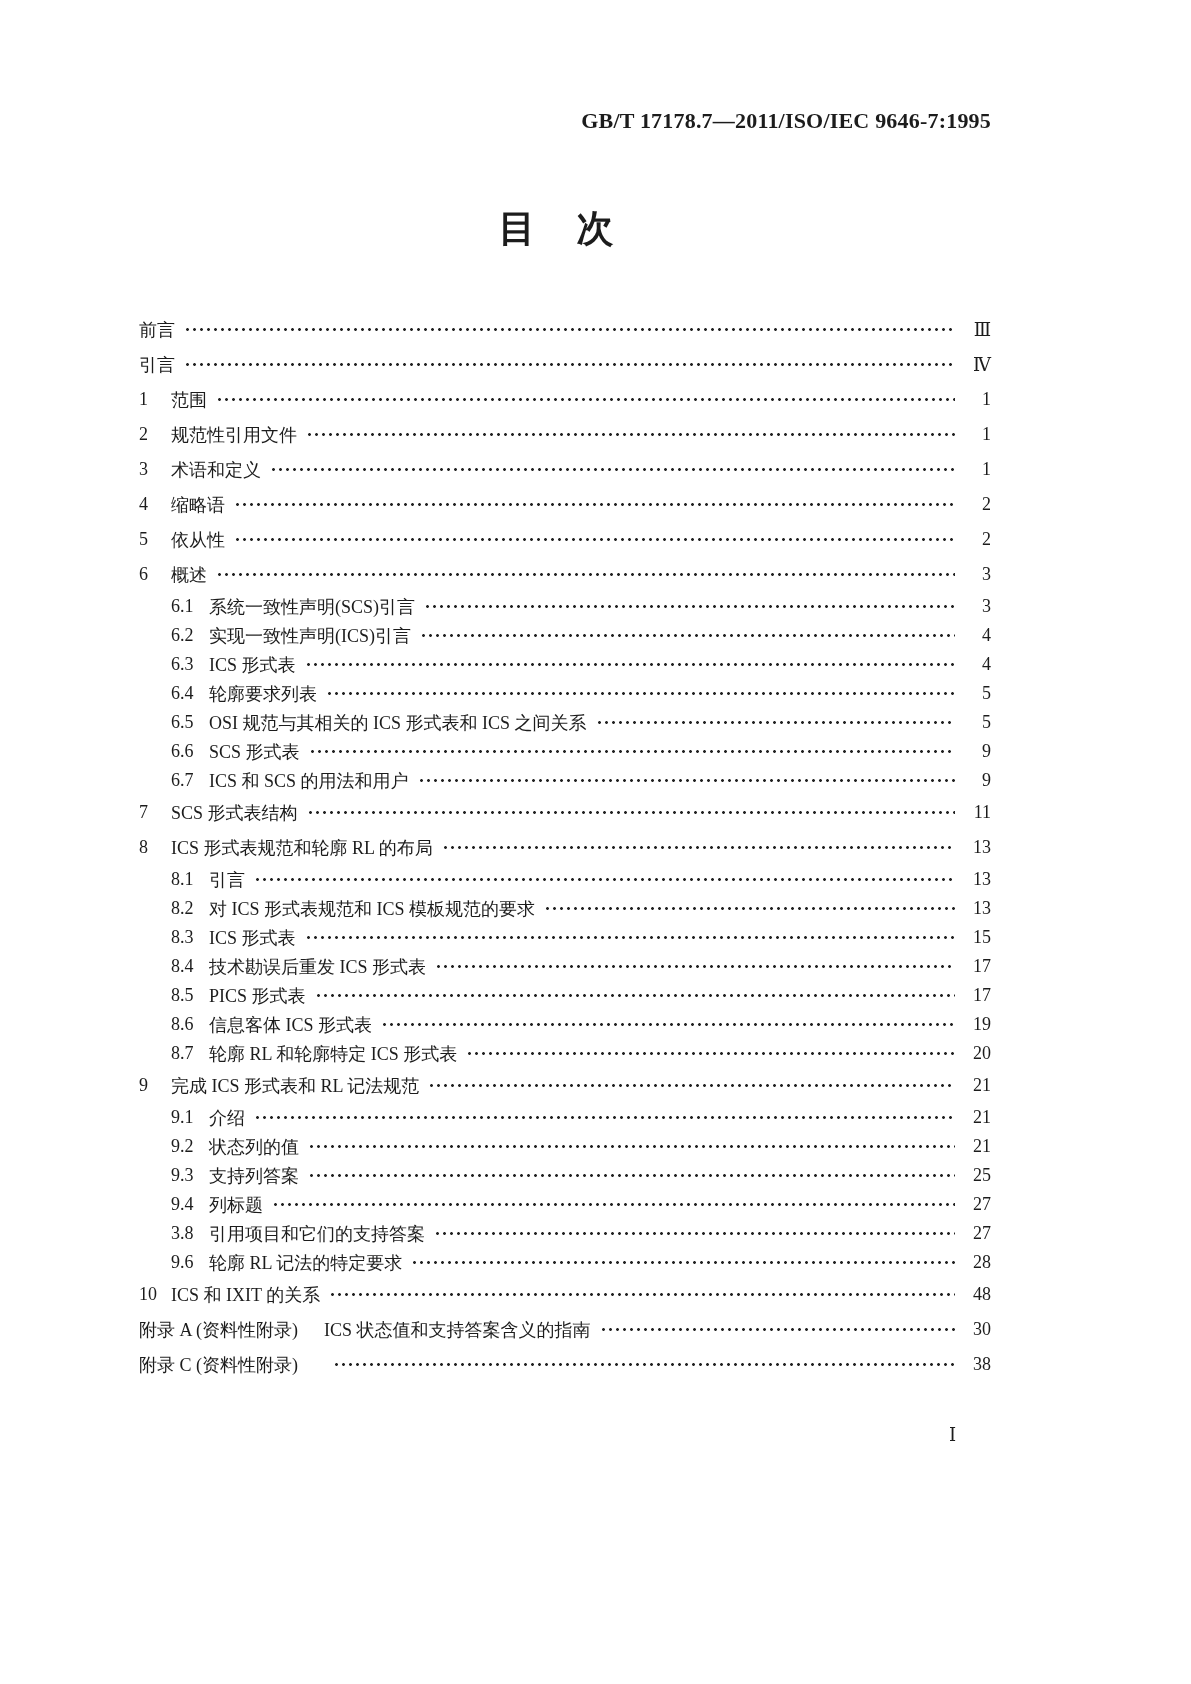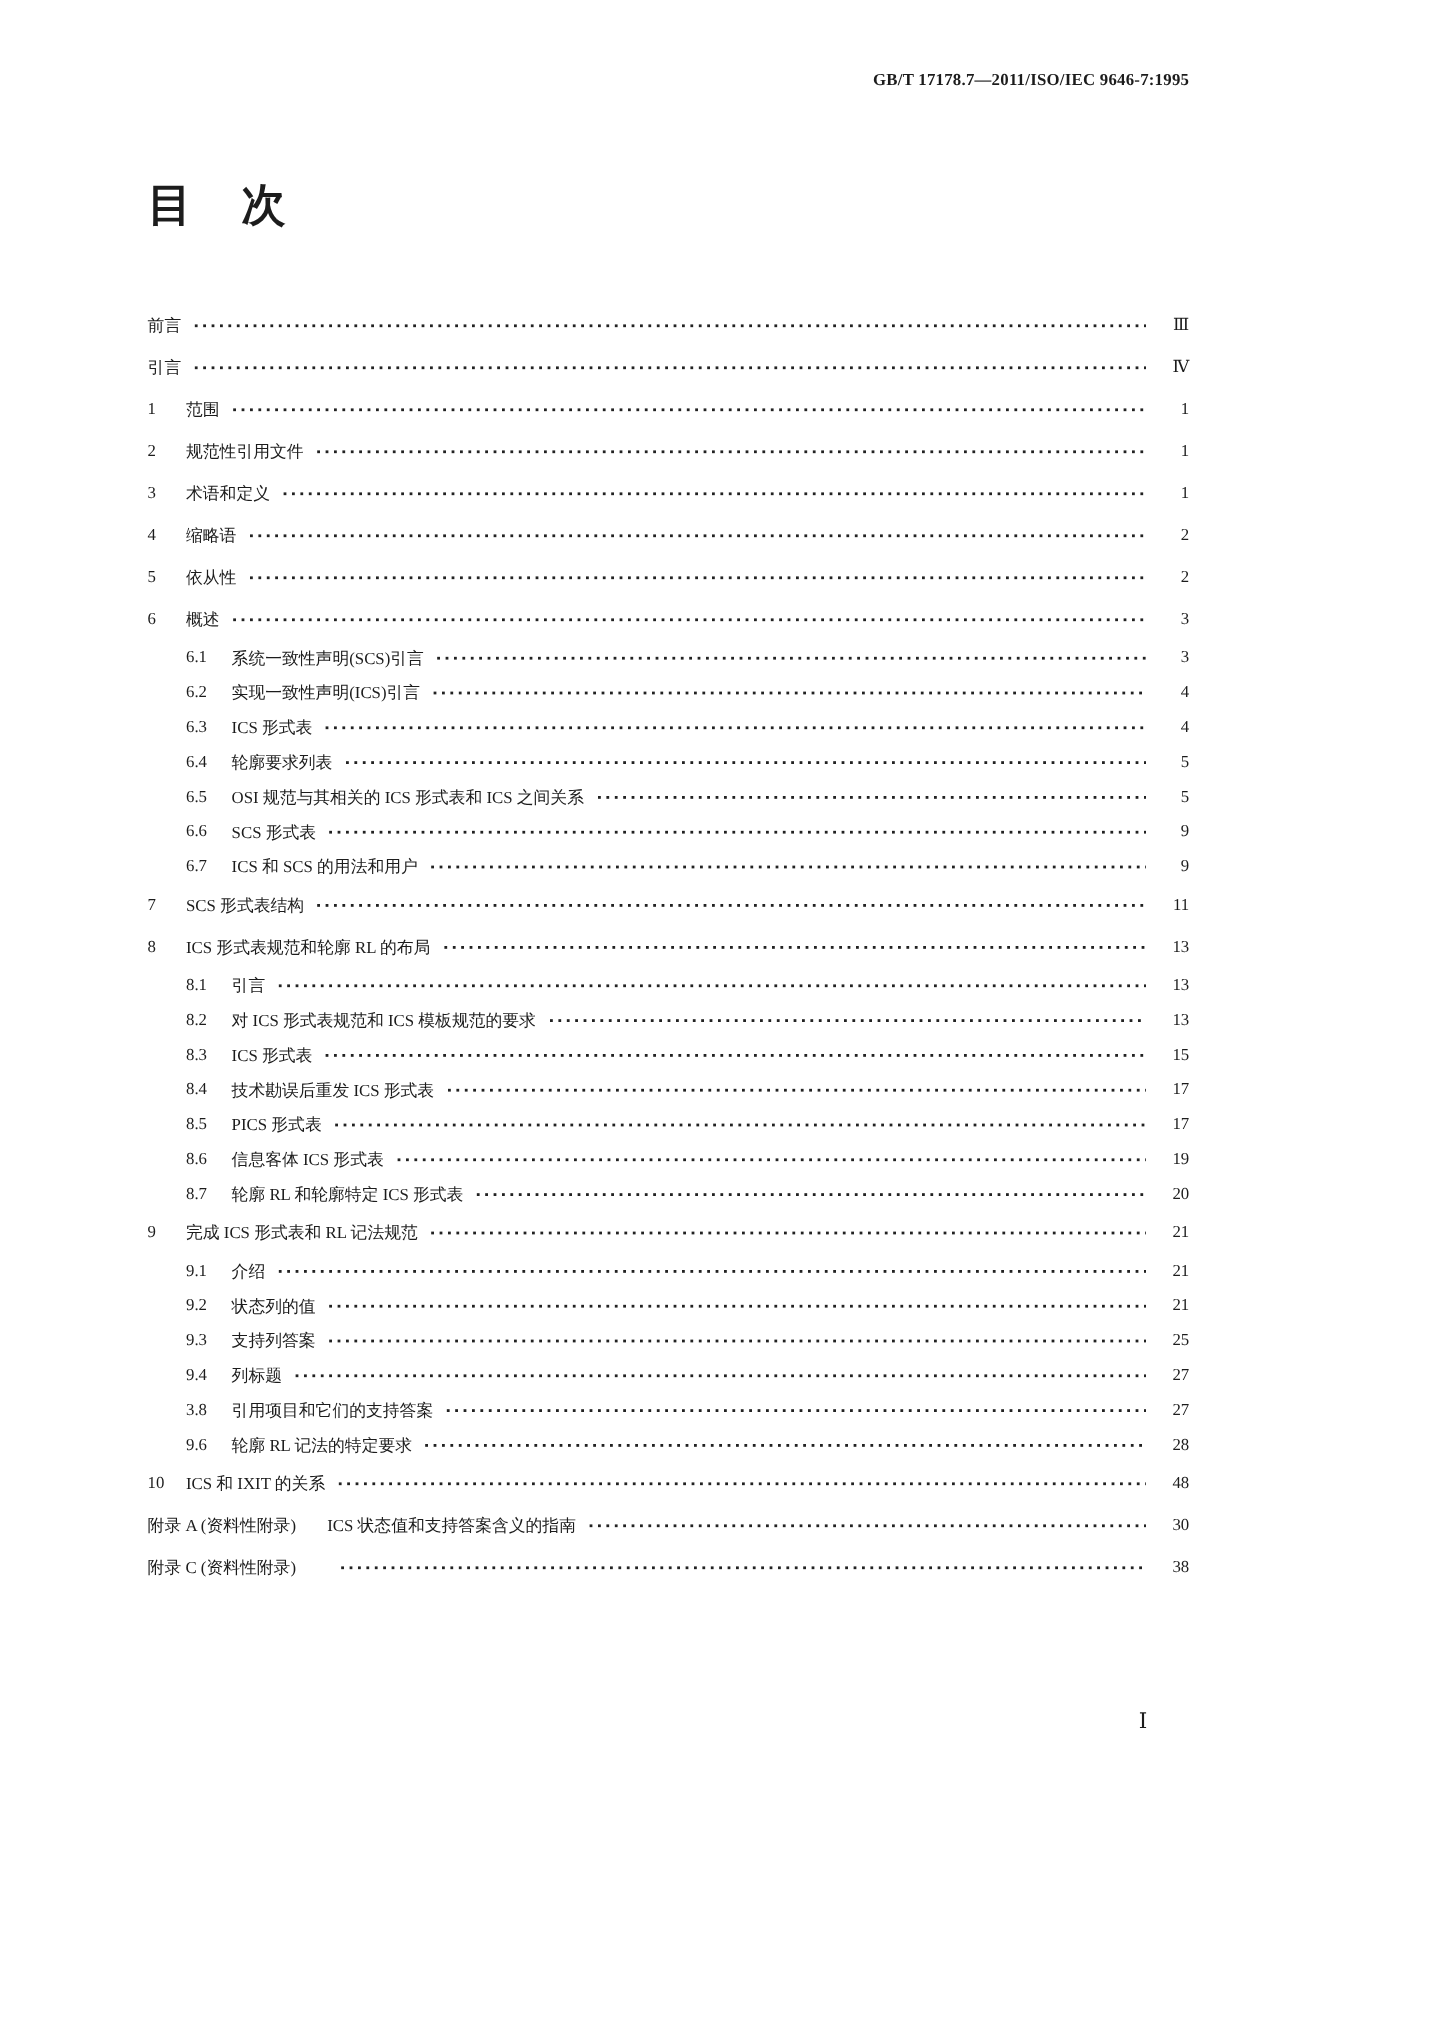--- a/index.html
+++ b/index.html
@@ -11,35 +11,37 @@
   .page {
     position: relative;
     width: 1191px;
     height: 1684px;
     margin: 0 auto;
     background: #ffffff;
     padding: 0 200px 0 123px;
     overflow: hidden;
   }
   .doc-header {
-    padding-top: 60px;
+    padding-top: 108px;
     text-align: right;
-    font-size: 14px;
+    font-size: 22px;
     font-weight: bold;
     letter-spacing: 0.2px;
   }
   .doc-title {
     margin-top: 70px;
+    text-align: center;
     font-size: 37px;
     font-weight: bold;
     letter-spacing: 2px;
   }
   .toc {
     margin-top: 58px;
-    font-size: 14px;
+    font-size: 18px;
+    margin-left: 16px;
   }
   .toc-row {
     display: flex;
     align-items: center;
   }
   .toc-row.level-0 { height: 35px; }
   .toc-row.level-1 { height: 29px; padding-left: 32px; }
   .toc-num {
     flex-shrink: 0;
     white-space: pre;

